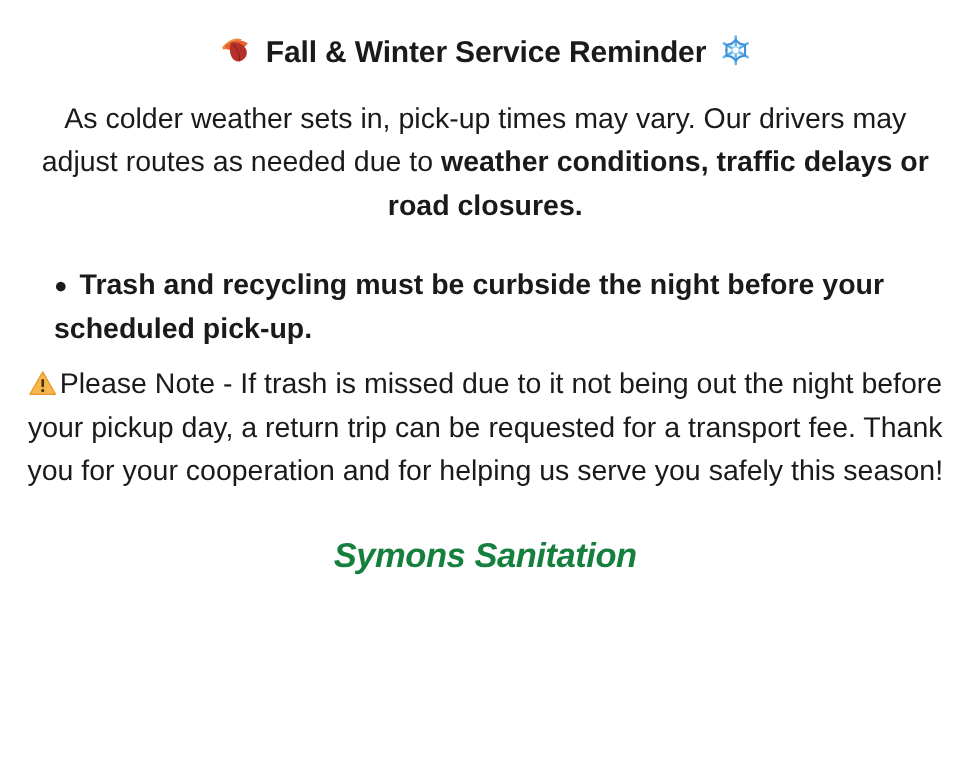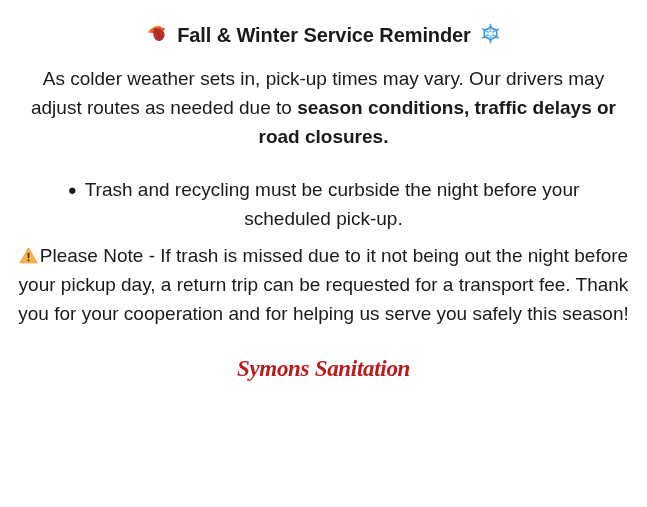--- a/index.html
+++ b/index.html
@@ -54,43 +54,44 @@
   .para-note  { margin-top: 8px; padding: 0 4px; }
   .para b { font-weight: bold; }
 
   
   .bullets {
     list-style: none;
     margin: 24px 0 0 0;
     padding: 0 28px;
   }
   .bullets li {
-    text-align: center;
+    text-align: left;
     font-size: 19px;
     line-height: 29px;
     position: relative;
+    font-weight: bold;
   }
   .bullets li + li { margin-top: 2px; }
   .bullet-dot {
     font-size: 15px;
     line-height: 29px;
     vertical-align: 1px;
     margin-right: 8px;
   }
 
   
   .signature {
     text-align: center;
     margin-top: 28px;
-    font-family: Liberation Serif, serif;
+    font-family: Liberation Sans, sans-serif;
     font-style: italic;
     font-weight: bold;
     font-size: 23px;
     letter-spacing: -0.3px;
-    color: #b91c1c;
+    color: #15803d;
   }
 </style>
 </head>
 <body>
 
 <div class="notice">
 
   <div class="notice-title">
     <span class="emoji">
       <svg class="leaf-icon" viewBox="0 0 32 32" xmlns="http://www.w3.org/2000/svg">
@@ -121,21 +122,21 @@
             <line x1="6.7" y1="21.4" x2="11.8" y2="22.8"></line>
           <line x1="25.3" y1="10.6" x2="25.5" y2="16.4"></line>
             <line x1="25.3" y1="10.6" x2="20.2" y2="9.2"></line>
         </g>
         <circle cx="16" cy="16" r="3.6" fill="#ffffff"></circle>
         <circle cx="16" cy="16" r="3.6" fill="none" stroke="#9fd4f5" stroke-width="1.6"></circle>
       </svg>
     </span>
   </div>
 
-  <p class="para para-intro"><span>As colder weather sets in, pick-up times may vary. Our drivers may adjust routes as needed due to </span><b>season conditions, traffic delays or road closures.</b></p>
+  <p class="para para-intro"><span>As colder weather sets in, pick-up times may vary. Our drivers may adjust routes as needed due to </span><b>weather conditions, traffic delays or road closures.</b></p>
 
   <ul class="bullets">
     <li><span class="bullet-dot">●</span><span>Trash and recycling must be curbside the night before your scheduled pick-up.</span></li>
   </ul>
 
   <p class="para para-note"><span class="emoji"><svg class="warn-icon" viewBox="0 0 32 32" xmlns="http://www.w3.org/2000/svg">
           <path d="M16 3.2 L30.4 28.4 L1.6 28.4 Z" fill="#f7b64c" stroke="#e8972c" stroke-width="1.4" stroke-linejoin="round"></path>
           <rect x="14.5" y="11.2" width="3" height="9.4" rx="1.5" fill="#4a3108"></rect>
           <circle cx="16" cy="24.2" r="1.8" fill="#4a3108"></circle>
         </svg></span><span>Please Note - If trash is missed due to it not being out the night before your pickup day, a return trip can be requested for a transport fee. Thank you for your cooperation and for helping us serve you safely this season!</span></p>

